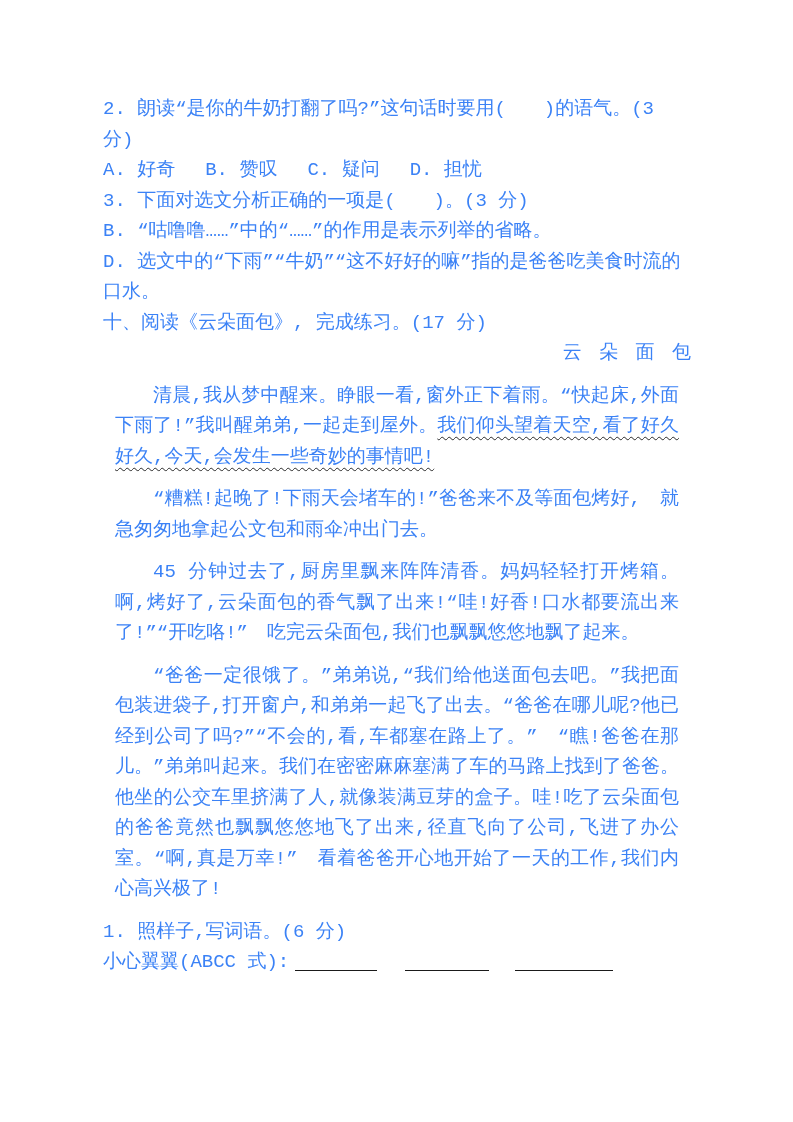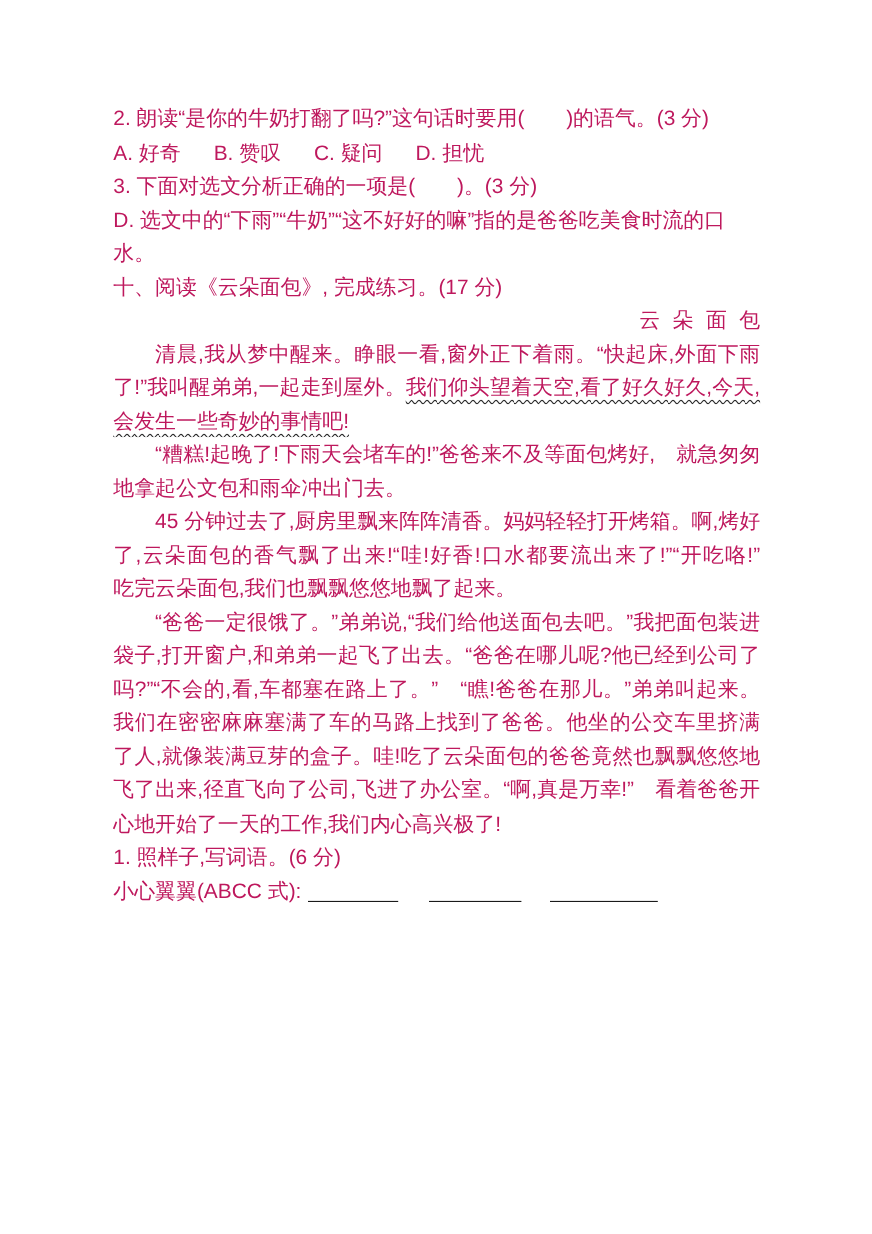--- a/index.html
+++ b/index.html
@@ -1,32 +1,32 @@
 <!DOCTYPE html>
 <html><head>
 <meta charset="utf-8">
 <style>
   html,body{margin:0;padding:0;background:#ffffff;}
   .page{
     position:relative;
     width:793px;height:1122px;
     background:#ffffff;
     overflow:hidden;
-    font-family:Liberation Sans, sans-serif;
-    color:#be185d;
+    font-family:Liberation Mono, monospace;
+    color:#3b82f6;
   }
   .content{
     position:absolute;
     left:103px;top:94px;width:588px;
     font-size:19px;line-height:30.5px;
   }
   .line{white-space:normal;}
   .opts{display:flex;gap:30px;}
   .title{text-align:right;word-spacing:6px;}
-  .para{margin:0;text-indent:2em;text-align:justify;}
+  .para{margin:12px;text-indent:2em;text-align:justify;}
   .wavy{
     text-decoration:underline;
     text-decoration-style:wavy;
     text-decoration-thickness:1px;
     text-decoration-color:#2a2a2a;
     text-underline-offset:5px;
   }
   .fill{white-space:nowrap;}
   .blank{
     display:inline-block;
@@ -46,20 +46,21 @@
     <div class="line">2. 朗读“是你的牛奶打翻了吗?”这句话时要用(　　)的语气。(3 分)</div>
 
     <div class="line opts">
       <span>A. 好奇</span>
       <span>B. 赞叹</span>
       <span>C. 疑问</span>
       <span>D. 担忧</span>
     </div>
 
     <div class="line">3. 下面对选文分析正确的一项是(　　)。(3 分)</div>
+    <div class="line">B. “咕噜噜……”中的“……”的作用是表示列举的省略。</div>
     <div class="line">D. 选文中的“下雨”“牛奶”“这不好好的嘛”指的是爸爸吃美食时流的口水。</div>
 
     <div class="line">十、阅读《云朵面包》, 完成练习。(17 分)</div>
     <div class="line title">云 朵 面 包</div>
 
     <p class="para"><span>清晨,我从梦中醒来。睁眼一看,窗外正下着雨。“快起床,外面下雨了!”我叫醒弟弟,一起走到屋外。</span><span class="wavy">我们仰头望着天空,看了好久好久,今天,会发生一些奇妙的事情吧!</span></p>
 
     <p class="para">“糟糕!起晚了!下雨天会堵车的!”爸爸来不及等面包烤好,　就急匆匆地拿起公文包和雨伞冲出门去。</p>
     <p class="para">45 分钟过去了,厨房里飘来阵阵清香。妈妈轻轻打开烤箱。啊,烤好了,云朵面包的香气飘了出来!“哇!好香!口水都要流出来了!”“开吃咯!”　吃完云朵面包,我们也飘飘悠悠地飘了起来。</p>
     <p class="para">“爸爸一定很饿了。”弟弟说,“我们给他送面包去吧。”我把面包装进袋子,打开窗户,和弟弟一起飞了出去。“爸爸在哪儿呢?他已经到公司了吗?”“不会的,看,车都塞在路上了。”　“瞧!爸爸在那儿。”弟弟叫起来。我们在密密麻麻塞满了车的马路上找到了爸爸。他坐的公交车里挤满了人,就像装满豆芽的盒子。哇!吃了云朵面包的爸爸竟然也飘飘悠悠地飞了出来,径直飞向了公司,飞进了办公室。“啊,真是万幸!”　看着爸爸开心地开始了一天的工作,我们内心高兴极了!</p>

